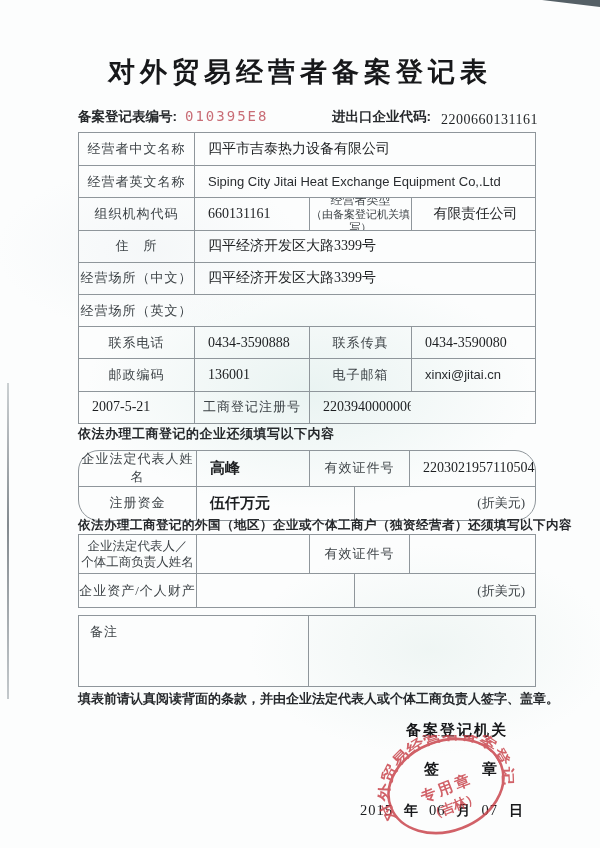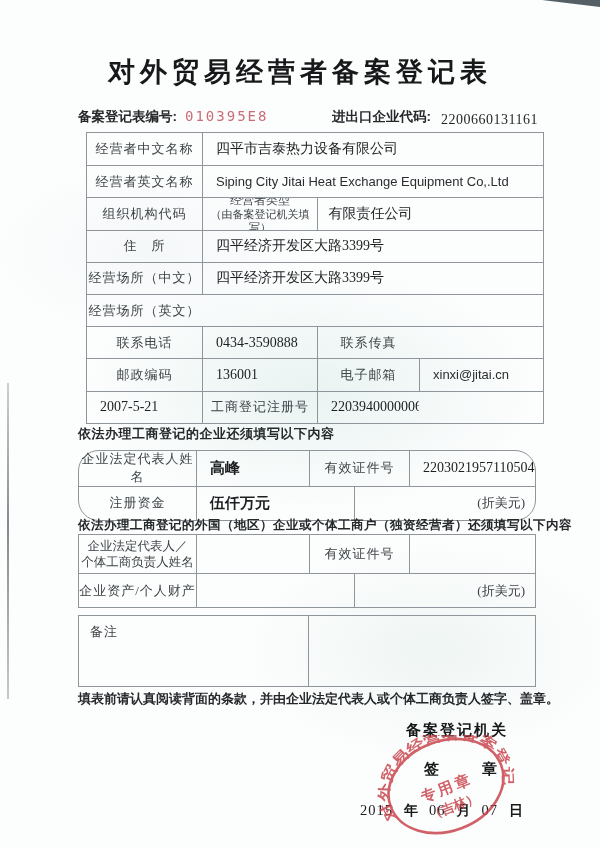--- a/index.html
+++ b/index.html
@@ -42,21 +42,21 @@
   .lab{justify-content:center;font-size:13px;color:#3d4347;letter-spacing:1px;text-align:center;}
   .lab2{flex-direction:column;justify-content:center;line-height:1.25;letter-spacing:0;}
   .lab2 .l1{font-size:12px;color:#3d4347;}
   .lab2 .l2{font-size:11px;color:#3d4347;}
   .val{padding-left:13px;font-size:14px;color:#1c1e20;}
   .val-en{padding-left:13px;font-size:13px;color:#2a2d30;font-family:"Liberation Sans","DejaVu Sans",sans-serif;}
   .val-c{justify-content:center;padding-left:4px;font-size:14px;color:#1c1e20;}
   .val-big{font-size:15px;font-weight:bold;}
   .unit{justify-content:flex-end;padding-right:10px;font-size:13px;color:#3d4347;}
 
-  #tbl-main{top:132px;margin-left:8px;}
+  #tbl-main{top:132px;}
   #tbl-main .trow{height:32.2px;}
   .g2{grid-template-columns:115px 1fr;}
   .g4{grid-template-columns:115px 115px 102px 1fr;}
   .g4b{grid-template-columns:117px 113px 100px 1fr;}
   .g3{grid-template-columns:117px 158px 1fr;}
 
   .sec-note{
     position:absolute;left:78px;white-space:nowrap;
     font-size:13px;font-weight:600;color:#26292c;letter-spacing:.5px;
   }
@@ -119,20 +119,21 @@
     <div class="trow g2">
       <div class="cell lab">经营者中文名称</div>
       <div class="cell val">四平市吉泰热力设备有限公司</div>
     </div>
     <div class="trow g2">
       <div class="cell lab">经营者英文名称</div>
       <div class="cell val-en">Siping City Jitai Heat Exchange Equipment Co,.Ltd</div>
     </div>
     <div class="trow g4">
       <div class="cell lab">组织机构代码</div>
+      <div class="cell val">660131161</div>
       <div class="cell lab lab2">
         <span class="l1">经营者类型</span>
         <span class="l2">（由备案登记机关填写）</span>
       </div>
       <div class="cell val-c">有限责任公司</div>
     </div>
     <div class="trow g2">
       <div class="cell lab">住　所</div>
       <div class="cell val">四平经济开发区大路3399号</div>
     </div>
@@ -140,20 +141,21 @@
       <div class="cell lab">经营场所（中文）</div>
       <div class="cell val">四平经济开发区大路3399号</div>
     </div>
     <div class="trow g2">
       <div class="cell lab">经营场所（英文）</div>
     </div>
     <div class="trow g4">
       <div class="cell lab">联系电话</div>
       <div class="cell val">0434-3590888</div>
       <div class="cell lab">联系传真</div>
+      <div class="cell val">0434-3590080</div>
     </div>
     <div class="trow g4">
       <div class="cell lab">邮政编码</div>
       <div class="cell val">136001</div>
       <div class="cell lab">电子邮箱</div>
       <div class="cell val-en">xinxi@jitai.cn</div>
     </div>
     <div class="trow g4">
       <div class="cell val">2007-5-21</div>
       <div class="cell lab">工商登记注册号</div>

